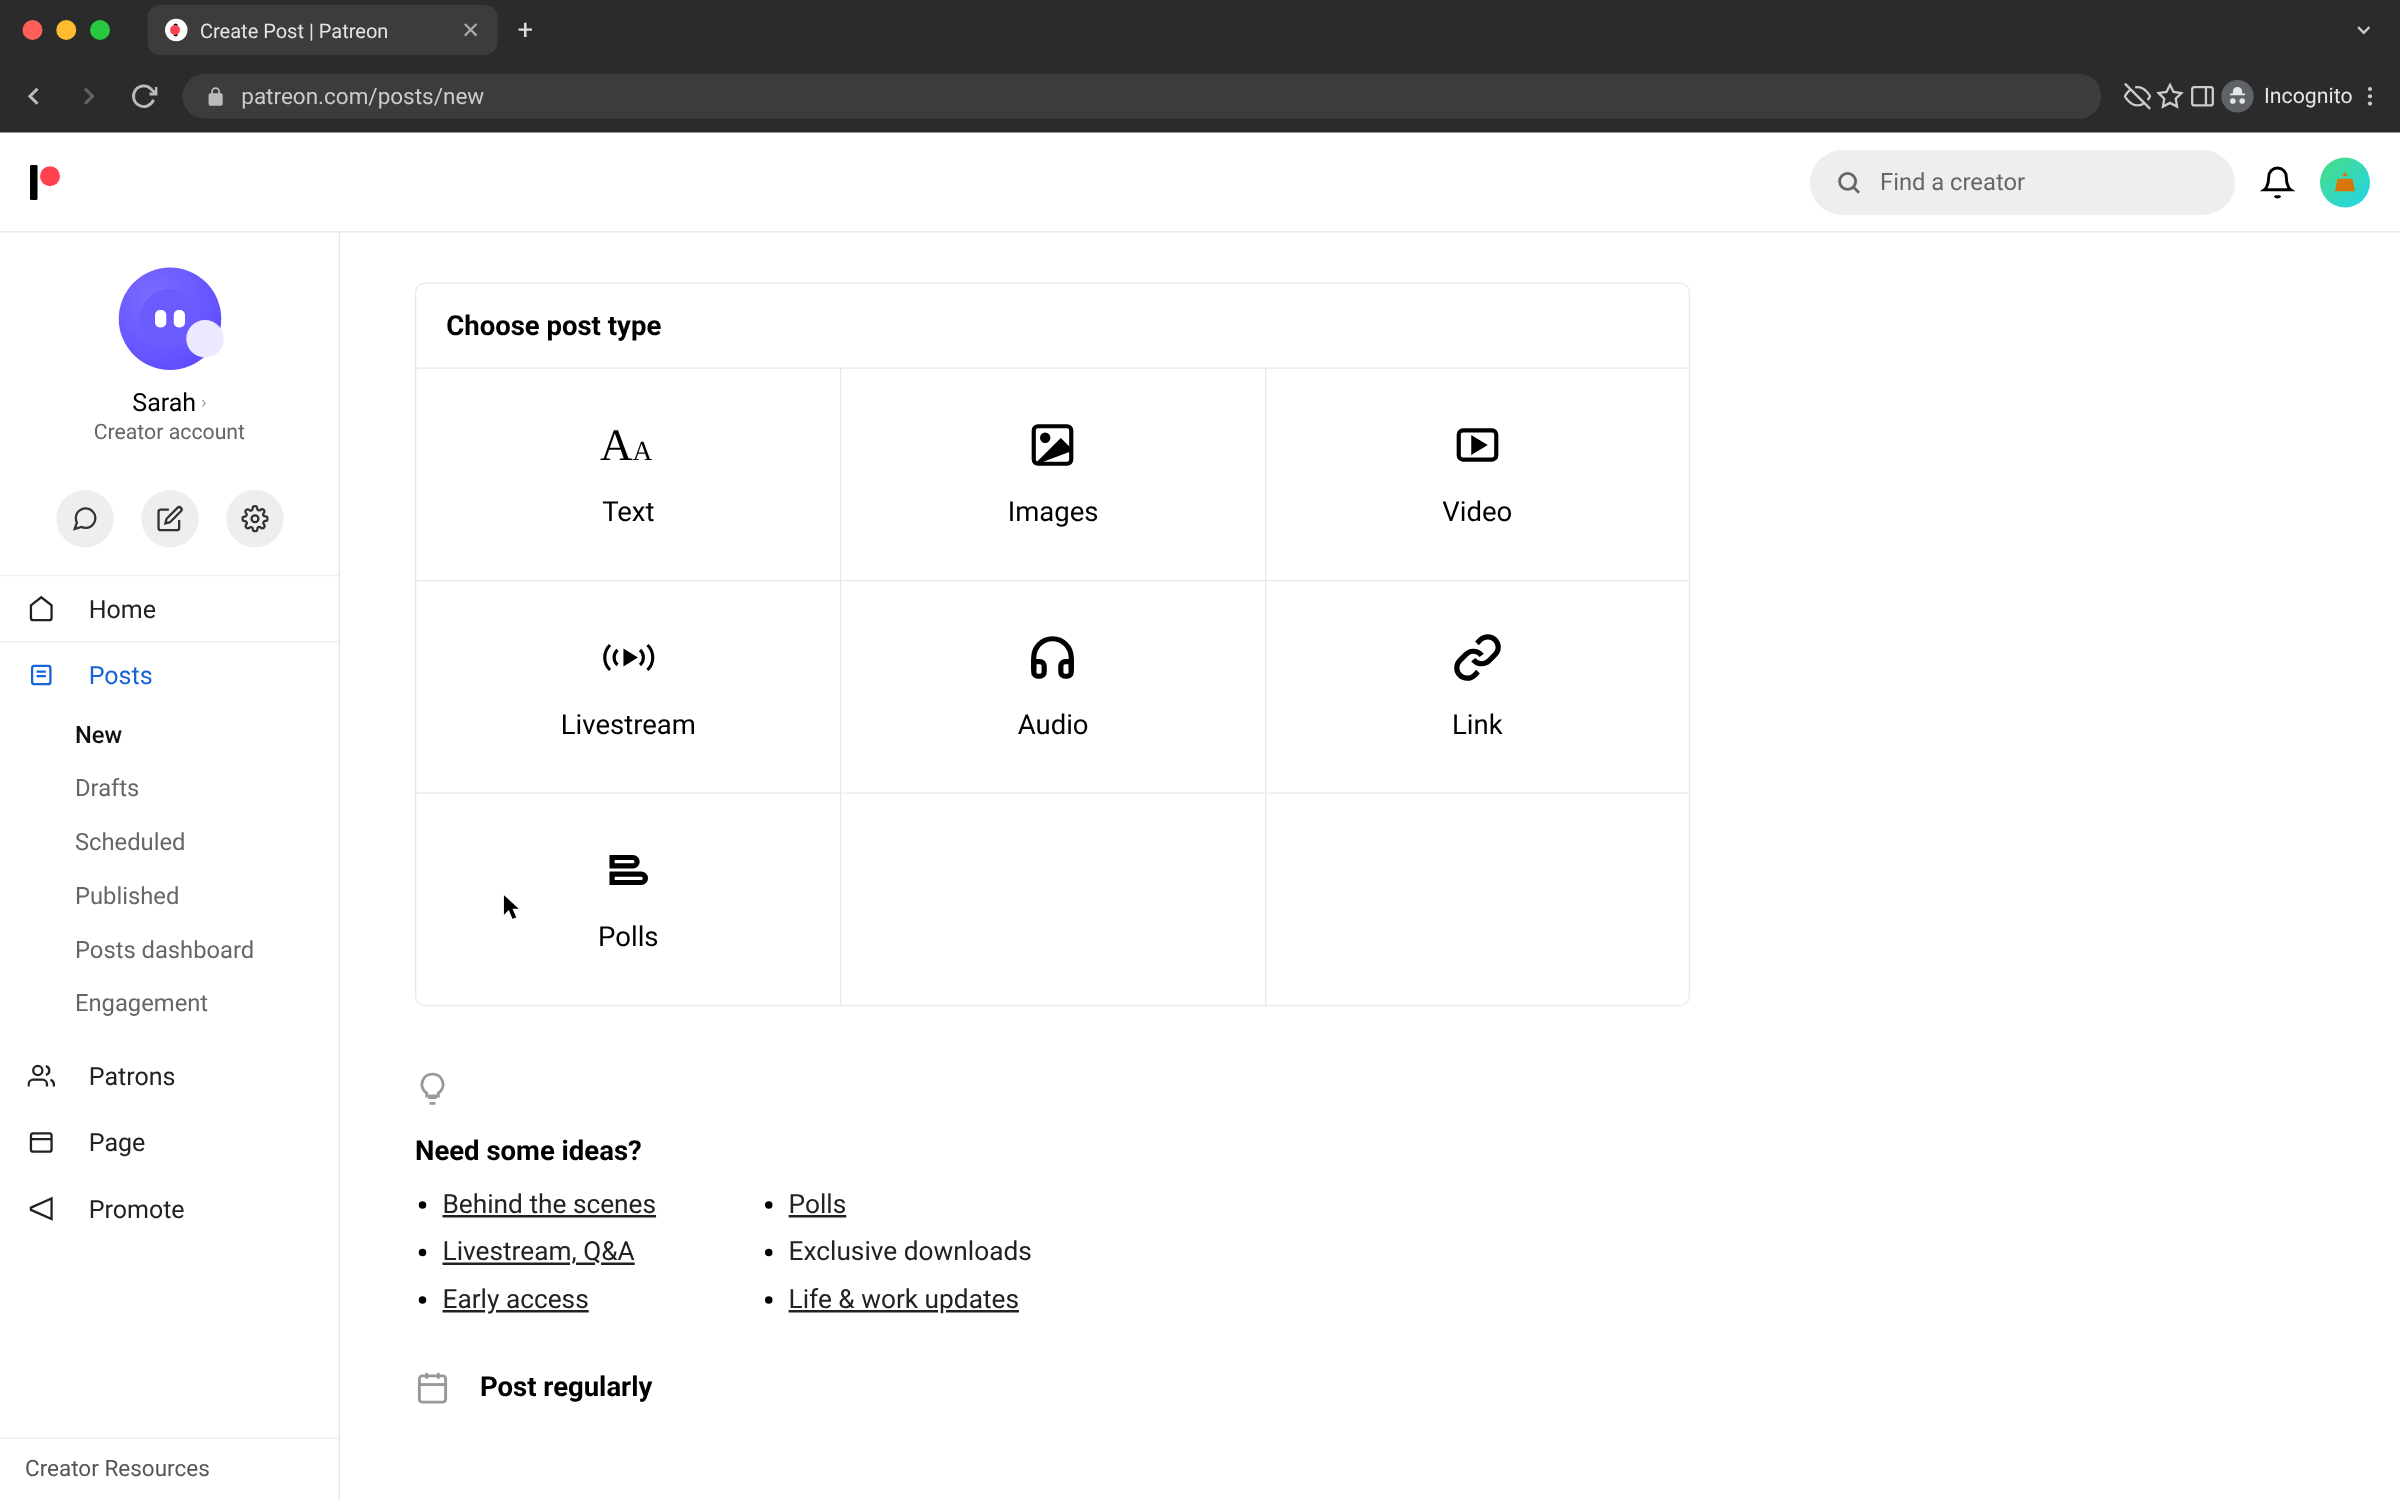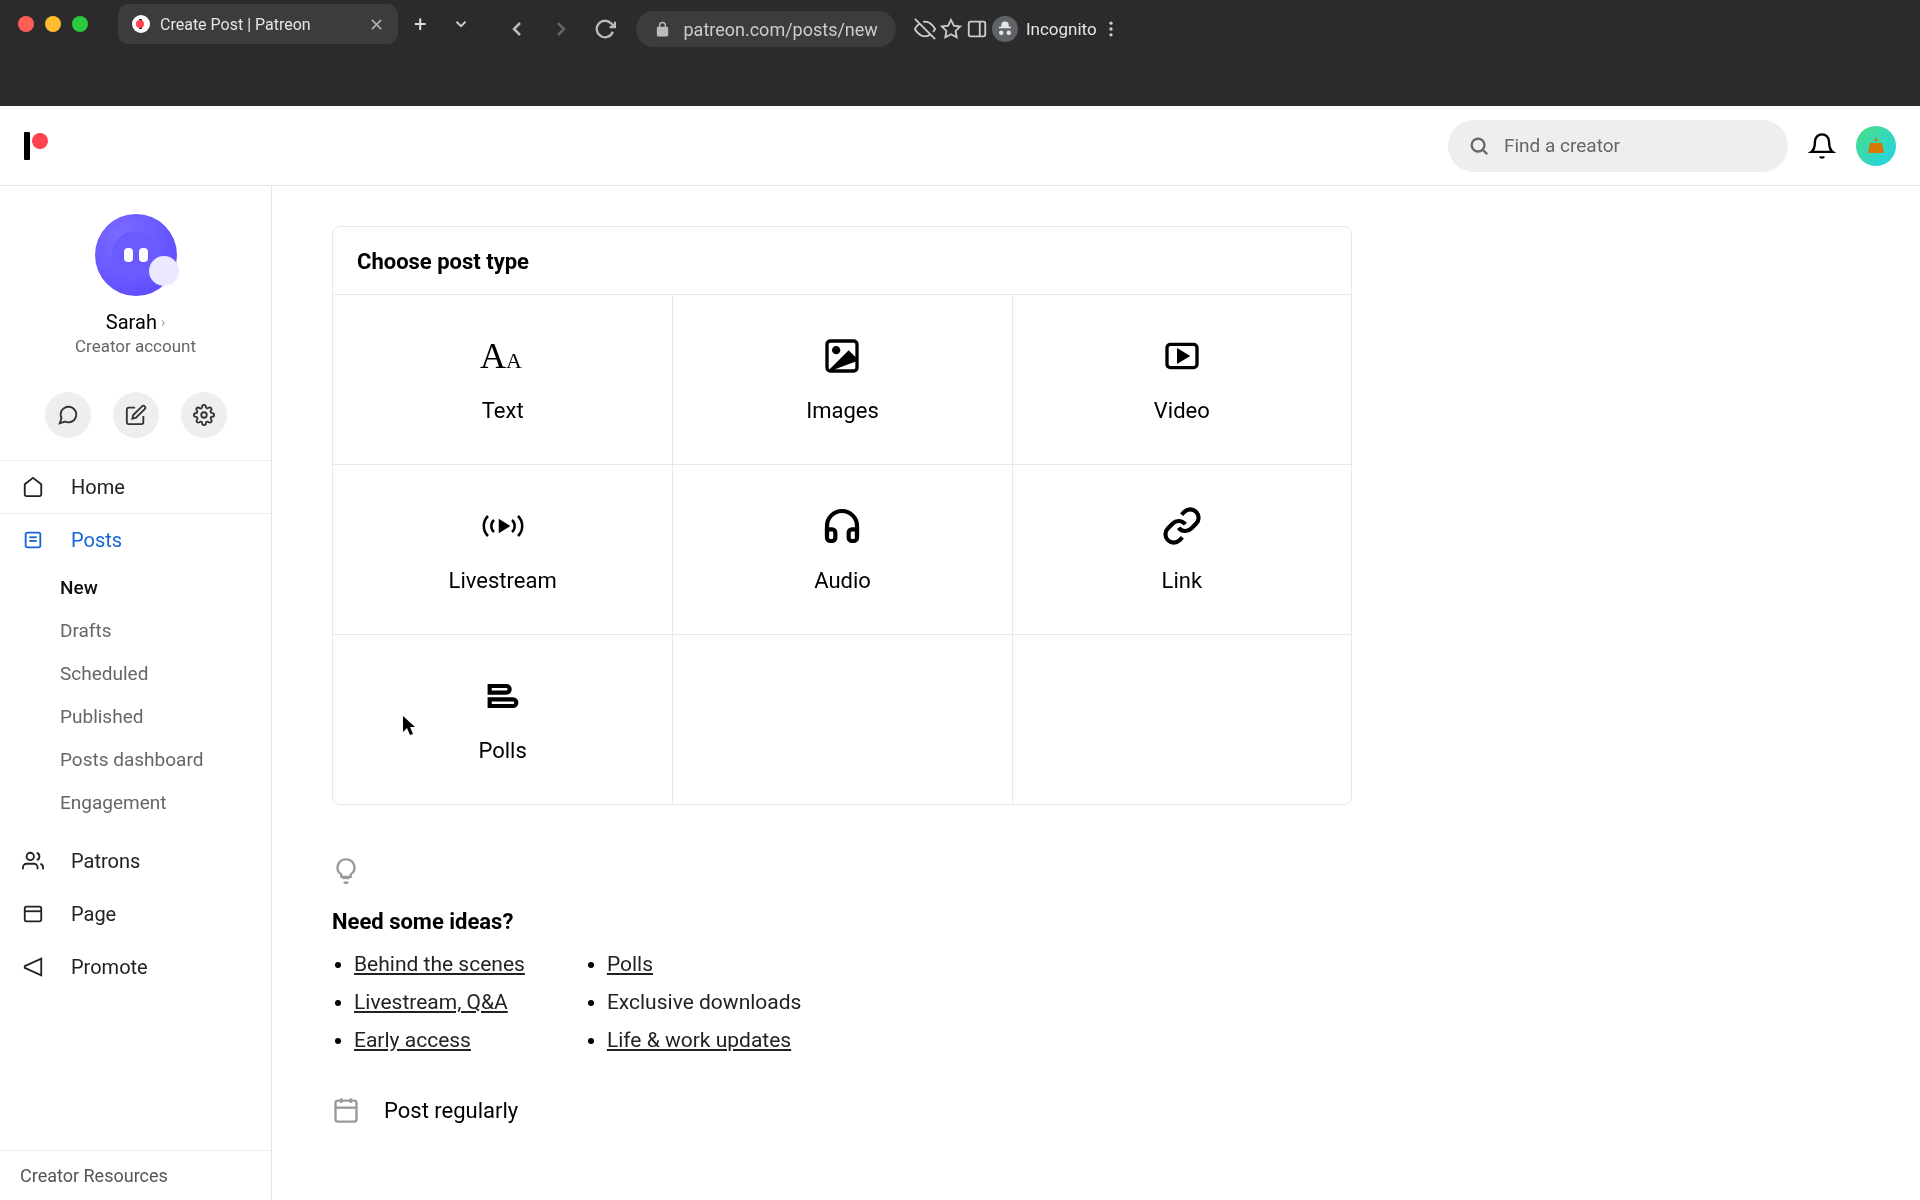--- a/index.html
+++ b/index.html
@@ -1,19 +1,19 @@
 <!DOCTYPE html>
 <html><head>
 <meta charset="utf-8">
 <style>
 * { box-sizing: border-box; margin: 0; padding: 0; }
 body { font-family: -apple-system, BlinkMacSystemFont, 'Segoe UI', Roboto, sans-serif; background: #fff; color: #000; overflow: hidden; width: 1920px; height: 1200px; }
 
 
-.browser-chrome { background: #2b2b2b; height: 106px; display: flex; flex-direction: row; }
+.browser-chrome { background: #2b2b2b; height: 106px; display: flex; flex-direction: column; }
 .tab-bar { height: 48px; display: flex; align-items: center; padding: 0 12px; gap: 10px; }
 .traffic-lights { display: flex; gap: 11px; margin-right: 20px; margin-left:6px;}
 .tl { width: 16px; height: 16px; border-radius: 50%; }
 .tl.red { background: #ff5f57; }
 .tl.yellow { background: #febc2e; }
 .tl.green { background: #28c840; }
 .tab { background: #3c3c3c; border-radius: 10px; height: 40px; display: flex; align-items: center; padding: 0 14px; gap: 10px; min-width: 280px; color: #e5e5e5; font-size: 16px; }
 .tab .favicon { width: 18px; height: 18px; border-radius: 50%; background: #fff; display:flex;align-items:center;justify-content:center;}
 .tab .favicon .pat { width:8px;height:8px;border-radius:50%;background:#ff424d;margin-left:-4px;}
 .tab .favicon .patbar{width:3px;height:10px;background:#000;border-radius:1px;margin-right:-2px;}
@@ -71,28 +71,28 @@
 .cell { border-top: 1px solid #e8e8e8; border-left: 1px solid #e8e8e8; height: 170px; display: flex; flex-direction: column; align-items: center; justify-content: center; gap: 22px; }
 .cell:nth-child(-n+3){border-top:1px solid #e8e8e8;}
 .cell:nth-child(3n+1){border-left:none;}
 .cell .label { font-size: 22px; }
 .cell.empty { border-left:1px solid #e8e8e8;}
 .icon-box{height:40px;display:flex;align-items:center;justify-content:center;}
 
 .ideas { margin-top: 50px; display: flex; gap: 24px; align-items:flex-start; width:1020px;flex-direction:column;}
 .ideas-icon { color: #999; margin-top: 2px; }
 .ideas-body h3 { font-size: 22px; font-weight: 700; margin-bottom: 18px; }
-.ideas-lists { display: flex; gap: 60px; }
+.ideas-lists { display: flex; gap: 84px; }
 .ideas-lists ul { list-style: disc; padding-left: 22px; }
 .ideas-lists li { font-size: 21px; margin-bottom: 14px; max-width:220px;}
 .ideas-lists a { color: #222; text-decoration: underline; }
 .ideas-lists .plain { text-decoration: none; color:#222;}
 
 .post-reg { margin-top: 30px; display:flex; gap:24px; align-items:center;}
-.post-reg h3{font-size:22px;font-weight:400;}
+.post-reg h3{font-size:22px;font-weight:700;}
 
 .cursor { position:absolute; left:403px; top:716px; font-size:18px; color:#000;}
 
 svg { display:block; }
 </style>
 </head>
 <body>
 
 <div class="browser-chrome">
   <div class="tab-bar">

